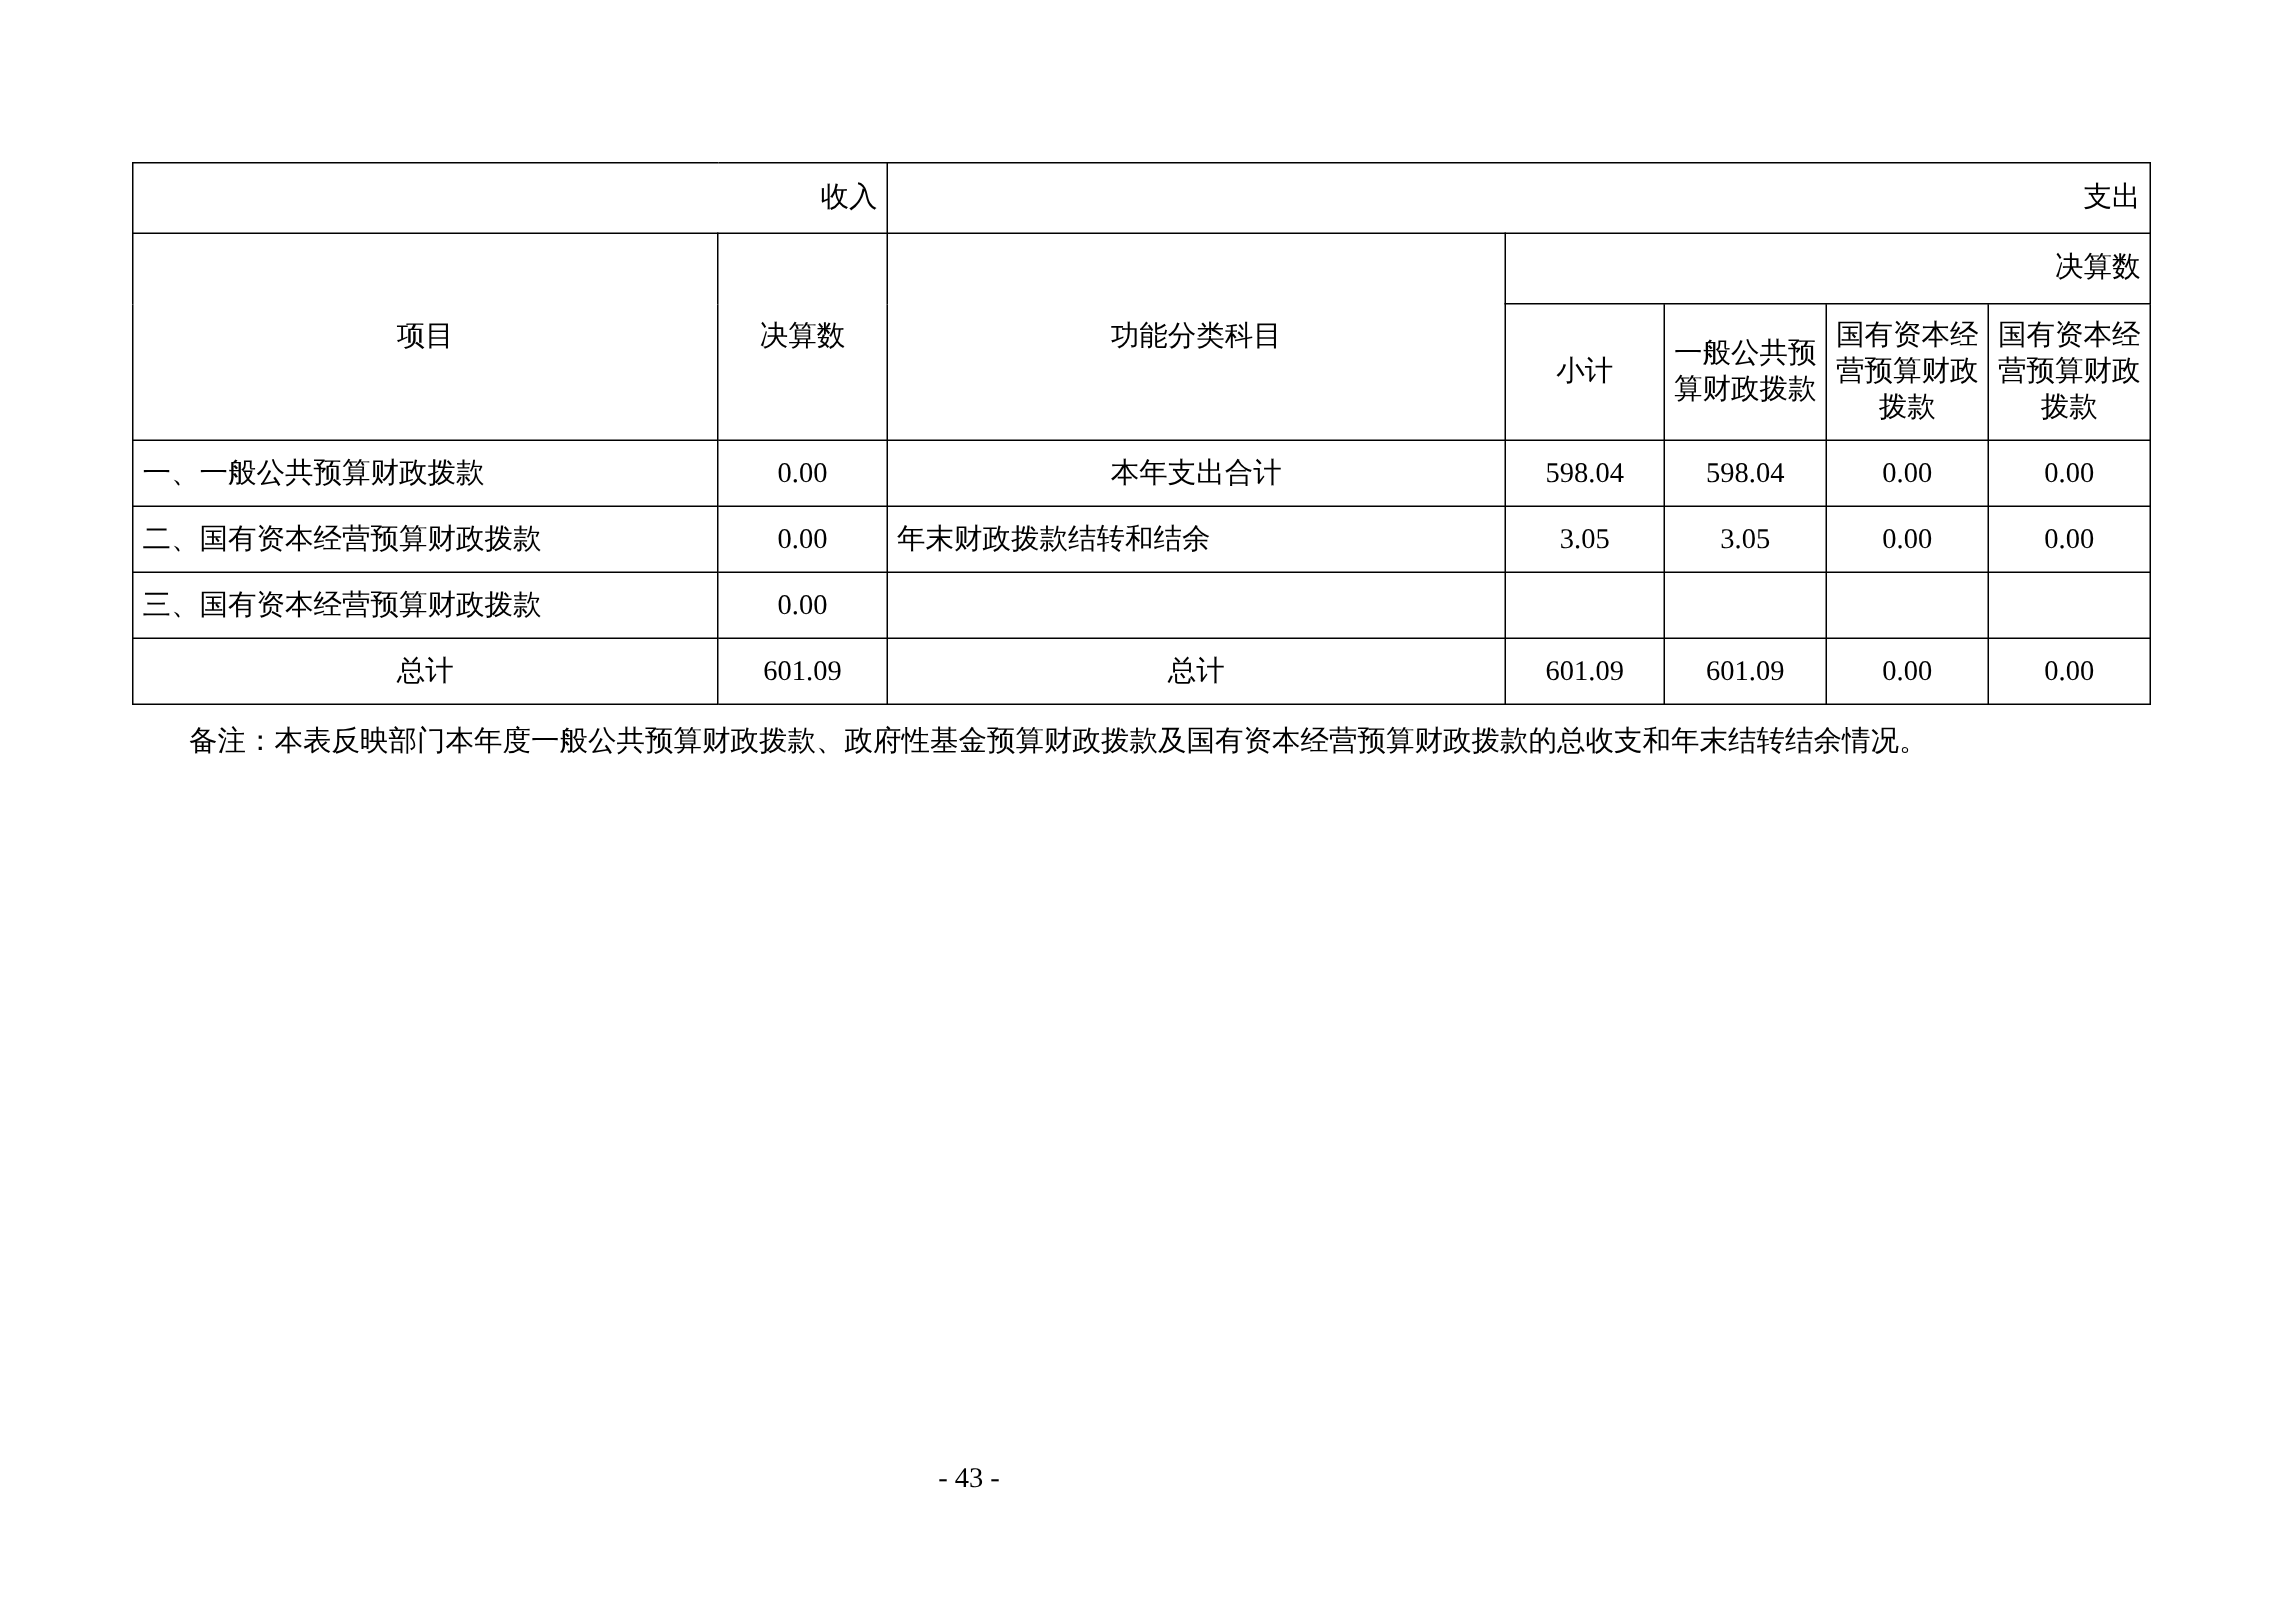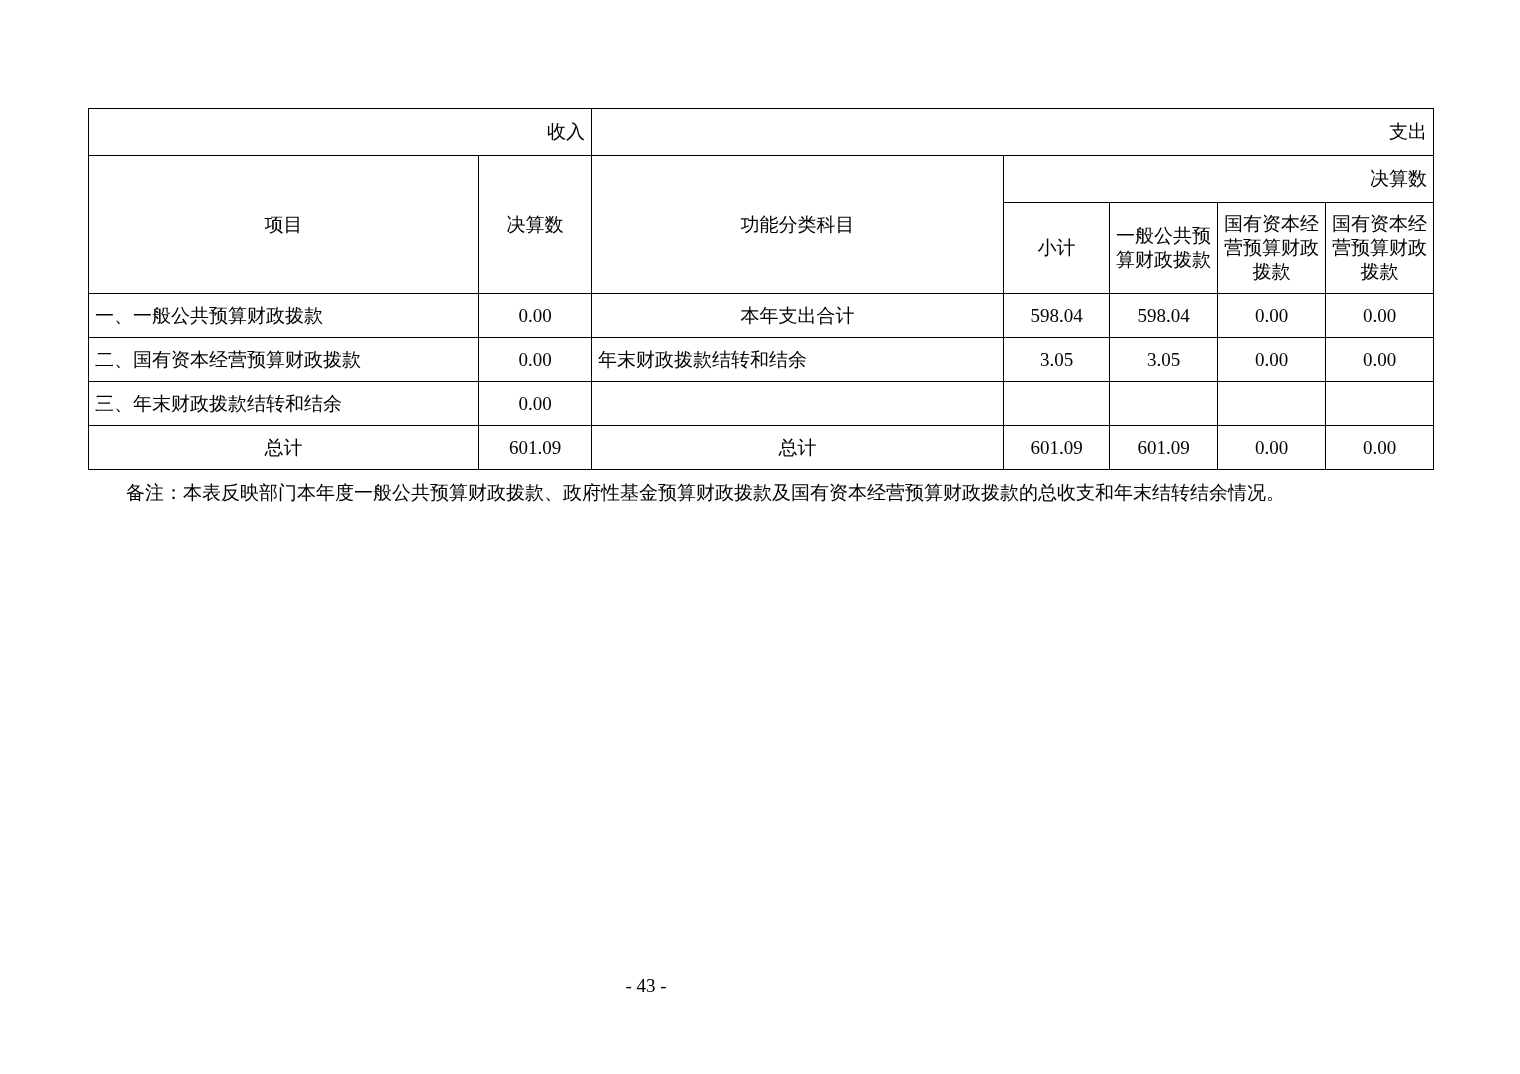--- a/index.html
+++ b/index.html
@@ -48,21 +48,21 @@
   .row-h { height: 44px; margin-left: 36px; }
   .small-head { font-size: 18px; }
   .note {
     position: absolute;
     left: 88px;
     top: 478px;
     width: 1345px;
     font-size: 19px;
     line-height: 1.75;
     text-indent: 2em;
-    font-family: Liberation Mono, monospace;
+    font-family: Liberation Sans, sans-serif;
   }
   .pagenum {
     position: absolute;
     left: 0;
     top: 975px;
     width: 1292px;
     text-align: center;
     font-size: 19px;
     font-family: "Liberation Serif", serif;
   }
@@ -116,21 +116,21 @@
           <td class="c-left">二、国有资本经营预算财政拨款</td>
           <td class="c-right">0.00</td>
           <td class="c-left">年末财政拨款结转和结余</td>
           <td class="c-right">3.05</td>
           <td class="c-right">3.05</td>
           <td class="c-right">0.00</td>
           <td class="c-right">0.00</td>
         </tr>
 
         <tr class="row-h">
-          <td class="c-left">三、年末财政拨款结转和结余</td>
+          <td class="c-left">三、国有资本经营预算财政拨款</td>
           <td class="c-right">0.00</td>
           <td class="c-left"></td>
           <td class="c-right"></td>
           <td class="c-right"></td>
           <td class="c-right"></td>
           <td class="c-right"></td>
         </tr>
 
         <tr class="row-h">
           <td class="c-center">总计</td>

